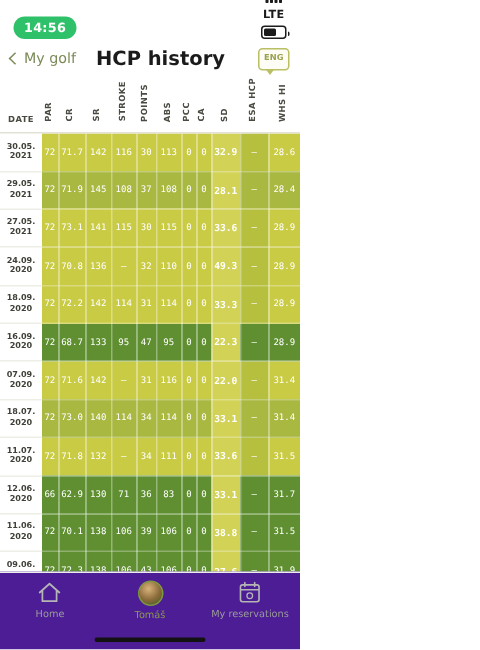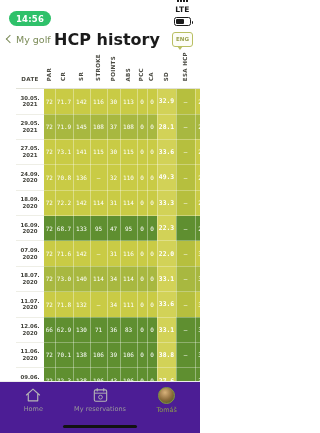--- a/index.html
+++ b/index.html
@@ -89,21 +89,21 @@
     width:6px; height:6px;
     border-left:1.4px solid #7b8b58;
     border-bottom:1.4px solid #7b8b58;
     transform:rotate(45deg);
     margin-right:1px;
   }
   .nav-title {
     position:absolute;
     left:14px; right:0;
     text-align:center;
-    font-size:16px;
+    font-size:13px;
     font-weight:bold;
     color:#1b1b1b;
     pointer-events:none;
   }
   .lang-badge {
     margin-left:auto;
     position:relative;
     width:21px; height:15px;
     border:1px solid #b9bf62;
     border-radius:3px;
@@ -124,21 +124,20 @@
     border-left:3px solid transparent;
     border-right:3px solid transparent;
     border-top:4px solid #b9bf62;
   }
 
   
   .table-wrap {
     height:355px;
     overflow:hidden;
     background:#ffffff;
-    padding-left:16px;
   }
   table { border-collapse:collapse; width:200px; table-layout:fixed; }
 
   thead th {
     background:#ffffff;
     height:28px;
     vertical-align:bottom;
     padding:0 0 3px 0;
     border-bottom:1px solid #e2e2d8;
   }
@@ -491,29 +490,29 @@
 
 <div class="tabbar">
   <div class="tab">
     <span class="home-ico">
       <svg width="18" height="16" viewBox="0 0 24 22">
           <path d="M3 11 L12 3 L21 11 M5.5 9.5 V19 H18.5 V9.5" fill="none" stroke="#b5b5b5" stroke-width="1.6" stroke-linejoin="round" stroke-linecap="round"></path>
         </svg>
     </span>
     <span class="lbl">Home</span>
   </div>
+  <div class="tab active">
+    <span class="avatar"></span>
+    <span class="lbl">Tomáš</span>
+  </div>
   <div class="tab">
     <span class="cal-ico">
       <svg width="17" height="16" viewBox="0 0 22 22">
           <rect x="2.5" y="4" width="17" height="15.5" rx="2" fill="none" stroke="#b5b5b5" stroke-width="1.5"></rect>
           <path d="M2.5 8.5 H19.5" stroke="#b5b5b5" stroke-width="1.3"></path>
           <path d="M6.5 2 V5.5 M15.5 2 V5.5" stroke="#b5b5b5" stroke-width="1.5" stroke-linecap="round"></path>
           <circle cx="11" cy="14" r="2.6" fill="none" stroke="#b5b5b5" stroke-width="1.2"></circle>
         </svg>
     </span>
     <span class="lbl">My reservations</span>
   </div>
-  <div class="tab active">
-    <span class="avatar"></span>
-    <span class="lbl">Tomáš</span>
-  </div>
   <div class="handle"></div>
 </div>
 
 </body></html>

